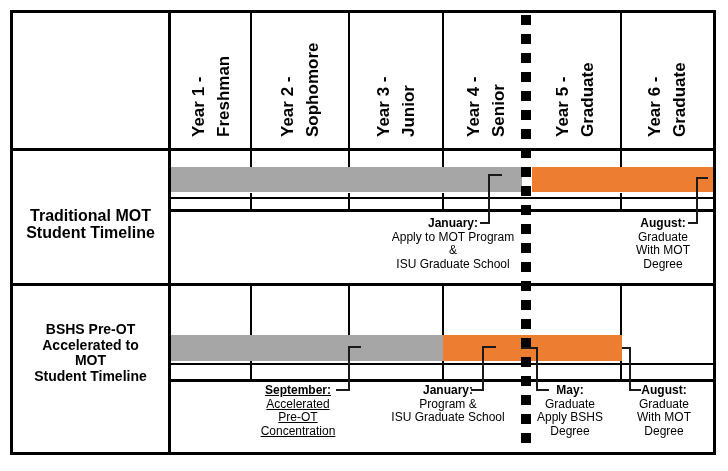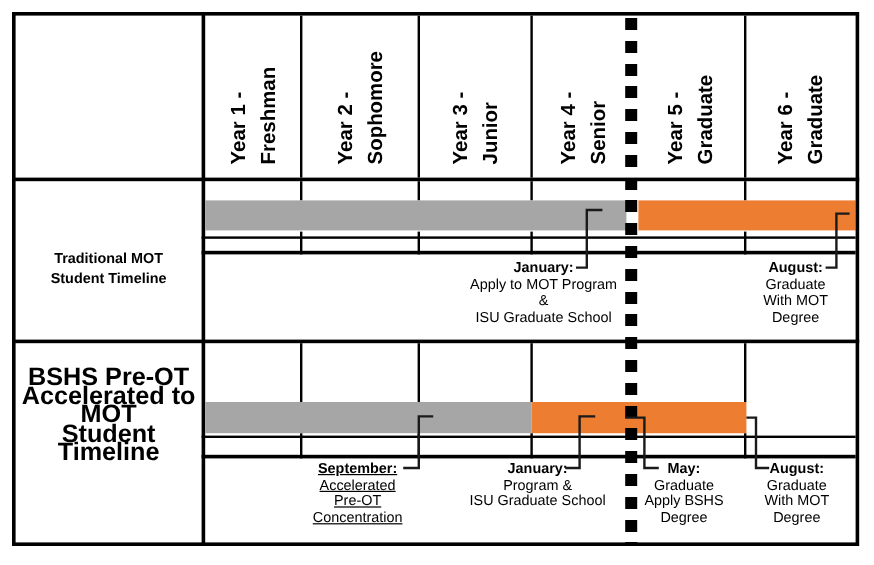--- a/index.html
+++ b/index.html
@@ -17,22 +17,22 @@
         display:flex;flex-direction:column;justify-content:center;
         box-sizing:border-box;padding-left:11px;
         font-weight:bold;font-size:17px;line-height:25px;white-space:nowrap;}
   
   .bar{z-index:1;}
   
   #dash{left:521px;top:15px;width:10px;height:438px;z-index:2;
         background:repeating-linear-gradient(to bottom,#000 0 10px,transparent 10px 19px);}
   
   .rowlabel{left:13px;width:155px;text-align:center;font-weight:bold;z-index:4;}
-  #t-label{top:207px;font-size:12px;line-height:17px;}
-  #b-label{top:307px;font-size:21px;line-height:15.5px;}
+  #t-label{top:207px;font-size:16px;line-height:17px;}
+  #b-label{top:322px;font-size:14px;line-height:15.5px;}
   .rowlabel span{display:block;}
   
   .ann{text-align:center;font-size:12px;line-height:13.5px;z-index:4;}
   .ann .month{font-weight:bold;}
   .ann span{display:block;}
   #connectors{left:0;top:0;width:728px;height:471px;z-index:5;pointer-events:none;}
 </style>
 </head>
 <body>
 

